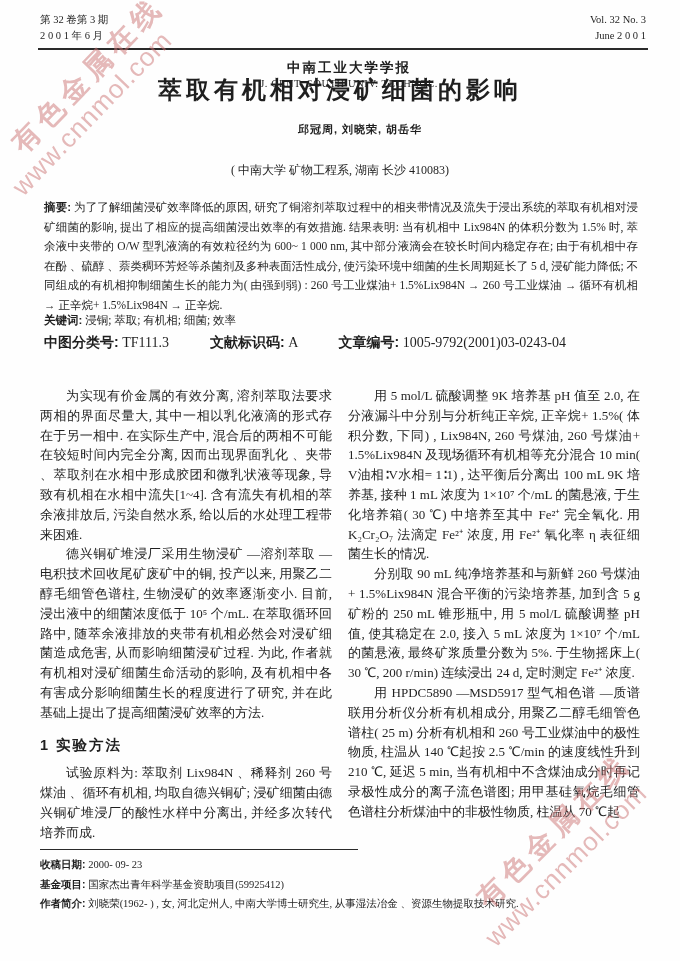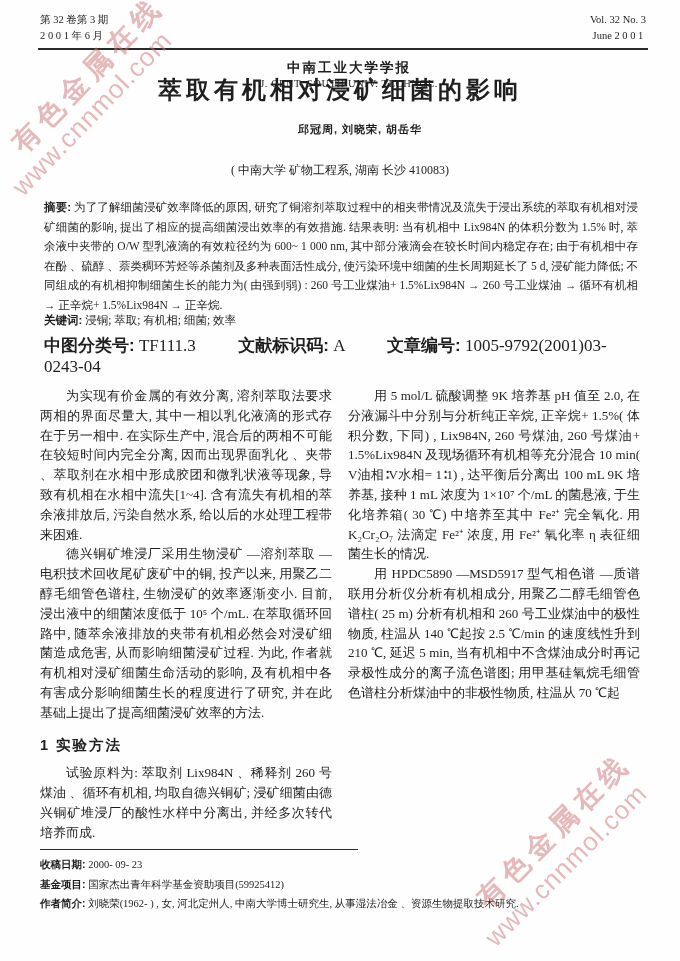--- a/index.html
+++ b/index.html
@@ -13,39 +13,39 @@
   .wm-url{font-size:26px;letter-spacing:1px;}
   .wm-tl-cn{left:-14px;top:56px;transform:rotate(-46deg);}
   .wm-tl-url{left:-16px;top:98px;transform:rotate(-46deg);}
   .wm-br-cn{left:452px;top:812px;transform:rotate(-45deg);}
   .wm-br-url{left:458px;top:850px;transform:rotate(-45deg);}
 
   
   .hdr{position:absolute;top:12px;left:40px;right:34px;display:flex;justify-content:space-between;z-index:2;}
   .hdr-col{font-size:10.5px;line-height:16px;}
   .hdr-left{text-align:left;}
-  .hdr-right{text-align:center;}
+  .hdr-right{text-align:right;}
   .hdr-center{text-align:center;margin-top:48px;}
   .journal-cn{font-family:"Liberation Sans",sans-serif;font-weight:bold;font-size:13.5px;letter-spacing:2px;}
   .journal-en{font-size:10.5px;letter-spacing:0.6px;}
   .hdr-rule{position:absolute;top:48px;left:38px;right:32px;height:0;border:none;border-top:2px solid #2a2a2a;margin:0;z-index:2;}
 
   
   .title{position:absolute;top:74px;left:0;width:100%;text-align:center;z-index:2;
          font-family:"Liberation Sans",sans-serif;font-weight:bold;font-size:24px;letter-spacing:4px;margin:0;}
   .authors{position:absolute;top:122px;left:0;width:100%;text-align:center;z-index:2;
            font-family:"Liberation Sans",sans-serif;font-weight:bold;font-size:11px;letter-spacing:1px;padding-left:20px;}
   .affiliation{position:absolute;top:162px;left:0;width:100%;text-align:center;z-index:2;font-size:12px;}
 
   
   .abstract{position:absolute;top:198px;left:44px;width:594px;z-index:2;
             font-size:11.5px;line-height:19.6px;text-align:justify;}
   .label{font-family:"Liberation Sans",sans-serif;font-weight:bold;}
   .kw-line{position:absolute;top:313px;left:44px;width:594px;z-index:2;font-size:11.5px;}
-  .clc-line{position:absolute;top:334px;left:44px;width:594px;z-index:2;font-size:17px;}
+  .clc-line{position:absolute;top:334px;left:44px;width:594px;z-index:2;font-size:14px;}
   .clc-line .gap{display:inline-block;width:34px;}
 
   
   .columns{position:absolute;top:386px;left:40px;width:600px;display:flex;gap:16px;z-index:2;}
   .col{width:292px;font-size:13px;line-height:19.8px;text-align:justify;}
   .col p{margin:0;text-indent:2em;}
   .section-heading{font-family:"Liberation Sans",sans-serif;font-weight:bold;font-size:14.5px;
                    letter-spacing:2px;margin:13px 0 8px 0;text-indent:0;}
 
   
@@ -103,20 +103,21 @@
 
   <div class="columns">
     <div class="col">
       <p>为实现有价金属的有效分离, 溶剂萃取法要求两相的界面尽量大, 其中一相以乳化液滴的形式存在于另一相中. 在实际生产中, 混合后的两相不可能在较短时间内完全分离, 因而出现界面乳化 、夹带 、萃取剂在水相中形成胶团和微乳状液等现象, 导致有机相在水相中流失[1~4]. 含有流失有机相的萃余液排放后, 污染自然水系, 给以后的水处理工程带来困难.</p>
       <p>德兴铜矿堆浸厂采用生物浸矿 —溶剂萃取 —电积技术回收尾矿废矿中的铜, 投产以来, 用聚乙二醇毛细管色谱柱, 生物浸矿的效率逐渐变小. 目前, 浸出液中的细菌浓度低于 10⁵ 个/mL. 在萃取循环回路中, 随萃余液排放的夹带有机相必然会对浸矿细菌造成危害, 从而影响细菌浸矿过程. 为此, 作者就有机相对浸矿细菌生命活动的影响, 及有机相中各有害成分影响细菌生长的程度进行了研究, 并在此基础上提出了提高细菌浸矿效率的方法.</p>
       <div class="section-heading">1  实验方法</div>
       <p>试验原料为: 萃取剂 Lix984N 、稀释剂 260 号煤油 、循环有机相, 均取自德兴铜矿; 浸矿细菌由德兴铜矿堆浸厂的酸性水样中分离出, 并经多次转代培养而成.</p>
     </div>
     <div class="col">
       <p>用 5 mol/L 硫酸调整 9K 培养基 pH 值至 2.0, 在分液漏斗中分别与分析纯正辛烷, 正辛烷+ 1.5%( 体积分数, 下同) , Lix984N, 260 号煤油, 260 号煤油+ 1.5%Lix984N 及现场循环有机相等充分混合 10 min( V油相∶V水相= 1∶1) , 达平衡后分离出 100 mL 9K 培养基, 接种 1 mL 浓度为 1×10⁷ 个/mL 的菌悬液, 于生化培养箱( 30 ℃) 中培养至其中 Fe²⁺ 完全氧化. 用 K₂Cr₂O₇ 法滴定 Fe²⁺ 浓度, 用 Fe²⁺ 氧化率 η 表征细菌生长的情况.</p>
+      <p>分别取 90 mL 纯净培养基和与新鲜 260 号煤油+ 1.5%Lix984N 混合平衡的污染培养基, 加到含 5 g 矿粉的 250 mL 锥形瓶中, 用 5 mol/L 硫酸调整 pH 值, 使其稳定在 2.0, 接入 5 mL 浓度为 1×10⁷ 个/mL 的菌悬液, 最终矿浆质量分数为 5%. 于生物摇床上( 30 ℃, 200 r/min) 连续浸出 24 d, 定时测定 Fe²⁺ 浓度.</p>
       <p>用 HPDC5890 —MSD5917 型气相色谱 —质谱联用分析仪分析有机相成分, 用聚乙二醇毛细管色谱柱( 25 m) 分析有机相和 260 号工业煤油中的极性物质, 柱温从 140 ℃起按 2.5 ℃/min 的速度线性升到 210 ℃, 延迟 5 min, 当有机相中不含煤油成分时再记录极性成分的离子流色谱图; 用甲基硅氧烷毛细管色谱柱分析煤油中的非极性物质, 柱温从 70 ℃起</p>
     </div>
   </div>
 
   <div class="footnote">
     <div class="fn-rule"></div>
     <div>
       <span class="label">收稿日期:</span>
       <span>2000- 09- 23</span>
     </div>

